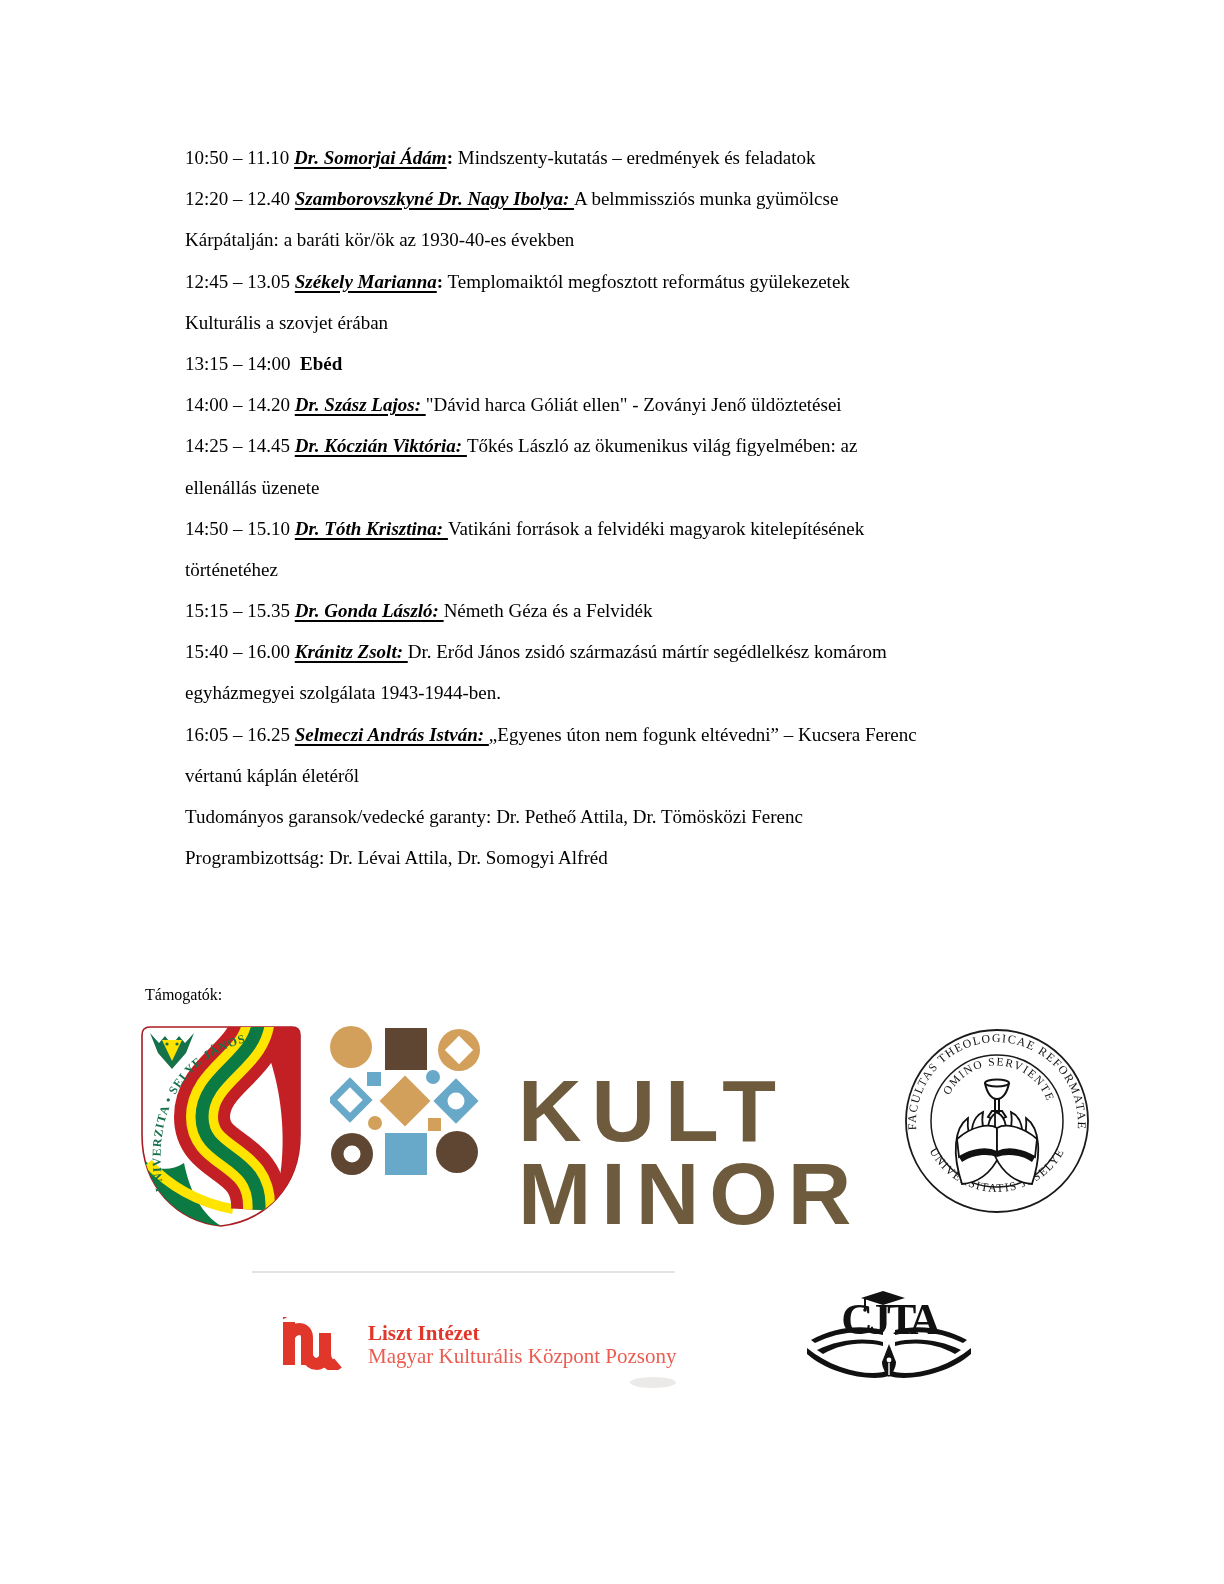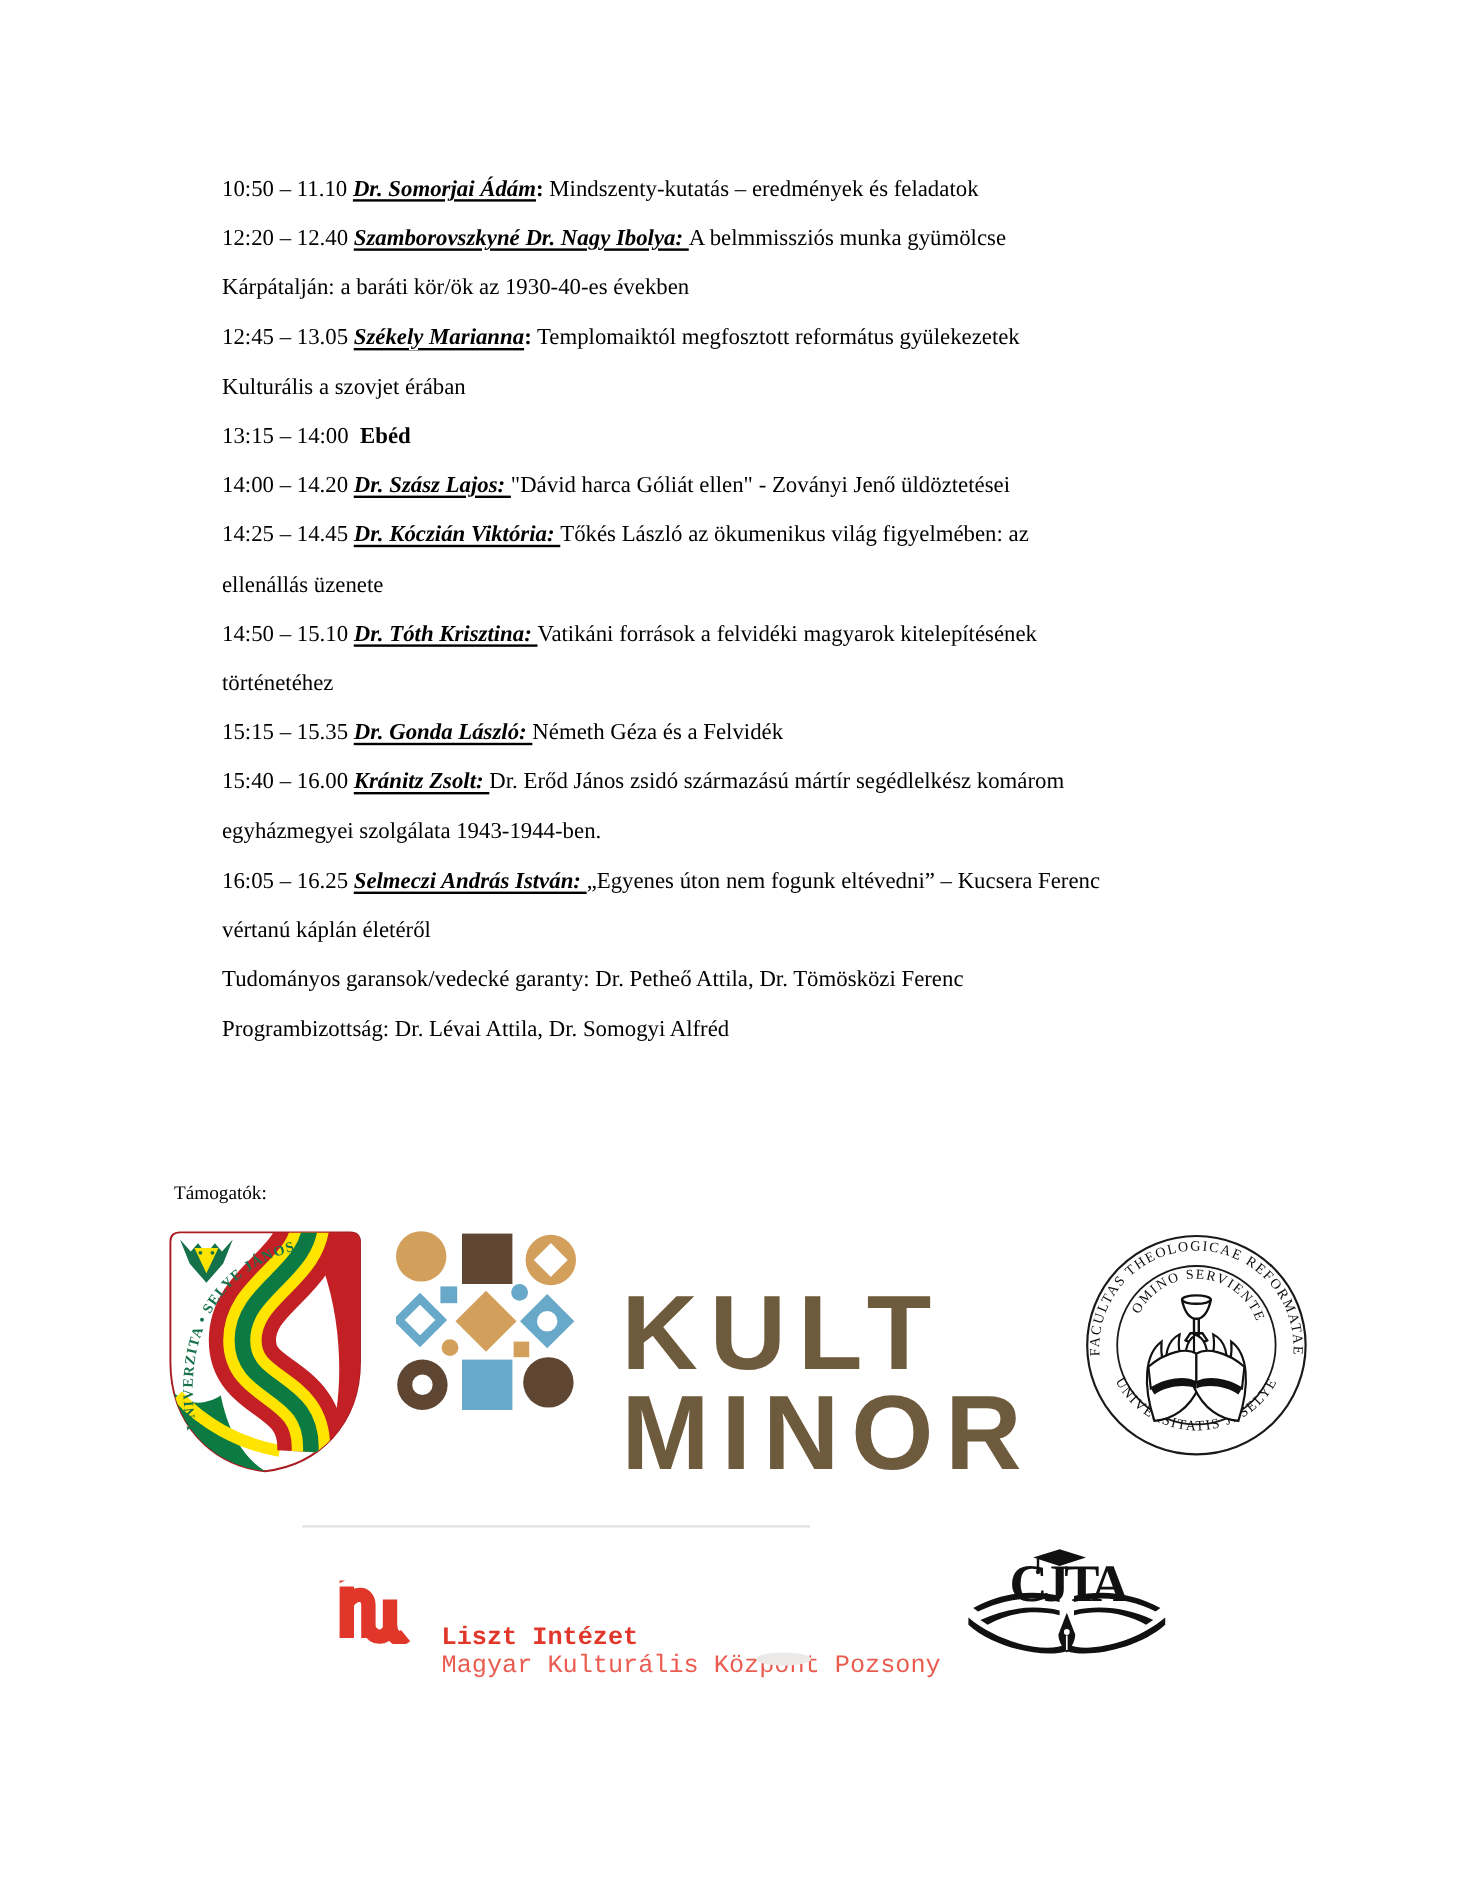--- a/index.html
+++ b/index.html
@@ -12,21 +12,21 @@
   .bd{font-weight:bold;}
   .heading{position:absolute;left:145px;top:974px;font-size:16px;line-height:41px;white-space:pre;}
   .selye-logo{position:absolute;left:138px;top:1025px;}
   .km-shapes{position:absolute;left:330px;top:1025px;}
   .km-text{position:absolute;left:518px;top:1021px;font-family:"Liberation Sans",sans-serif;
            font-weight:bold;color:#6E5A3C;font-size:88px;letter-spacing:10px;margin-top:48px;}
   .km-text div{height:83px;line-height:83px;}
   .seal-logo{position:absolute;left:902px;top:1026px;}
   .liszt-divider{position:absolute;left:252px;top:1271px;width:423px;height:2px;background:#e3e3e3;}
   .hu-mark{position:absolute;left:276px;top:1312px;}
-  .liszt-text{position:absolute;left:368px;top:1322px;font-family:Liberation Mono, monospace;margin-top:32px;}
+  .liszt-text{position:absolute;left:368px;top:1322px;font-family:Liberation Serif, serif;}
   .liszt-title{font-size:21px;font-weight:bold;color:#E1372B;line-height:23px;}
   .liszt-sub{font-size:21px;color:#EA5C50;line-height:23px;text-align:center;}
   .smudge{position:absolute;left:630px;top:1377px;width:46px;height:11px;background:#eceae8;border-radius:50%;}
   .cjta-logo{position:absolute;left:803px;top:1288px;}
 </style>
 </head>
 <body>
 
 <div class="page">
 

